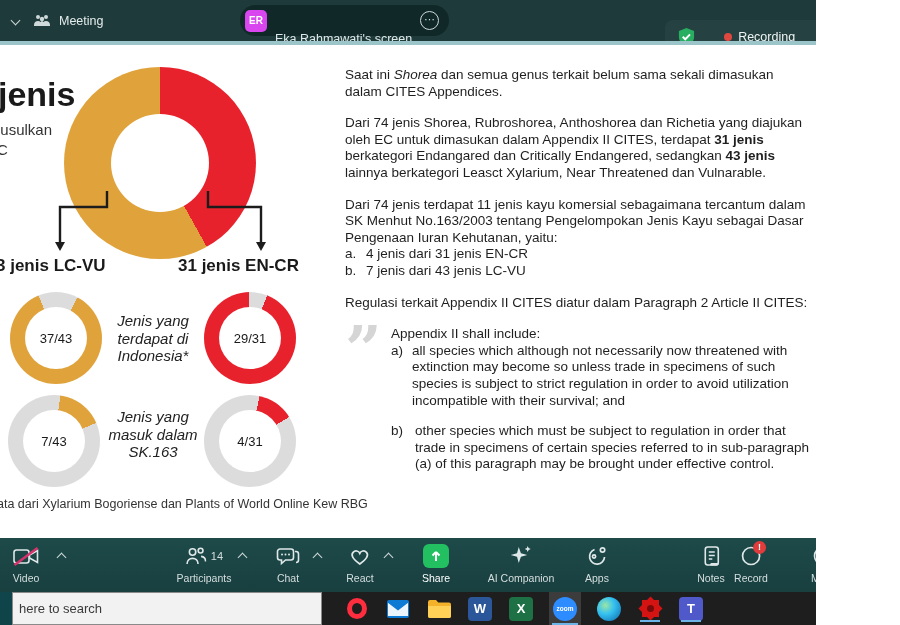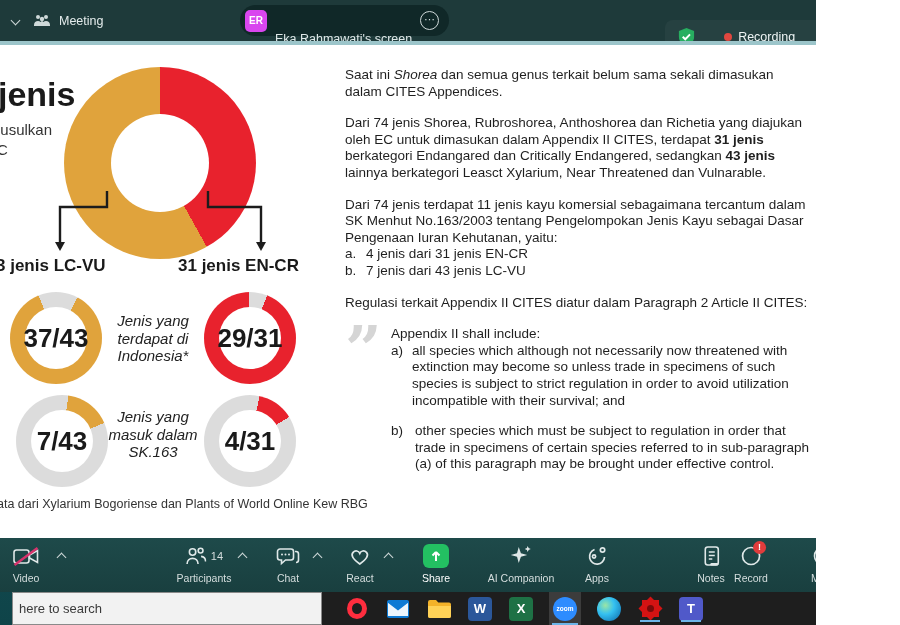--- a/index.html
+++ b/index.html
@@ -37,24 +37,24 @@
   .ig-sub2 { position:absolute; left:-3px; top:96px; font-size:15px; color:#333; }
   .donut-big { position:absolute; left:64px; top:22px; width:192px; height:192px; border-radius:50%;
                background:conic-gradient(#e8222d 0 41.9%, #e0a33c 41.9% 100%); }
   .donut-big .hole { position:absolute; left:47px; top:47px; width:98px; height:98px; border-radius:50%; background:#fff; }
   .connectors { position:absolute; left:0; top:140px; }
   .ig-label { position:absolute; font-size:17px; font-weight:bold; color:#1a1a1a; white-space:nowrap; }
   .lab-lc { left:-4px; top:211px; }
   .lab-en { left:178px; top:211px; }
   .donut-sm { position:absolute; width:92px; height:92px; border-radius:50%; display:flex; align-items:center; justify-content:center; }
   .donut-sm .hole { position:absolute; left:15px; top:15px; width:62px; height:62px; border-radius:50%; background:#fff; }
-  .donut-sm .val { position:relative; font-size:26px; font-weight:bold; color:#1a1a1a; }
+  .donut-sm .val { position:relative; font-size:13px; font-weight:normal; color:#1a1a1a; }
   .d1 { left:10px; top:247px; background:conic-gradient(from 28deg, #e0a33c 0 86%, #dcdcdc 86% 100%); }
   .d2 { left:204px; top:247px; background:conic-gradient(from 22deg, #e8222d 0 93.5%, #dcdcdc 93.5% 100%); }
-  .d3 { left:16px; top:350px; background:conic-gradient(from 8deg, #e0a33c 0 16.3%, #dcdcdc 16.3% 100%); }
+  .d3 { left:8px; top:350px; background:conic-gradient(from 8deg, #e0a33c 0 16.3%, #dcdcdc 16.3% 100%); }
   .d4 { left:204px; top:350px; background:conic-gradient(from 12deg, #e8222d 0 12.9%, #dcdcdc 12.9% 100%); }
   .ig-cap { position:absolute; left:99px; width:108px; text-align:center; font-size:15px; color:#222; line-height:1.18;font-style:italic; }
   .cap1 { top:267px; }
   .cap2 { top:363px; }
   .ig-foot { position:absolute; left:-3px; top:452px; font-size:12.5px; color:#333; white-space:nowrap; }
 
   
   .txtcol { position:absolute; left:345px; top:22px; width:467px; font-size:13.5px; line-height:1.23; color:#1f1f1f; }
   .txtcol p { margin-bottom:15px; }
   .lst { display:flex; }

